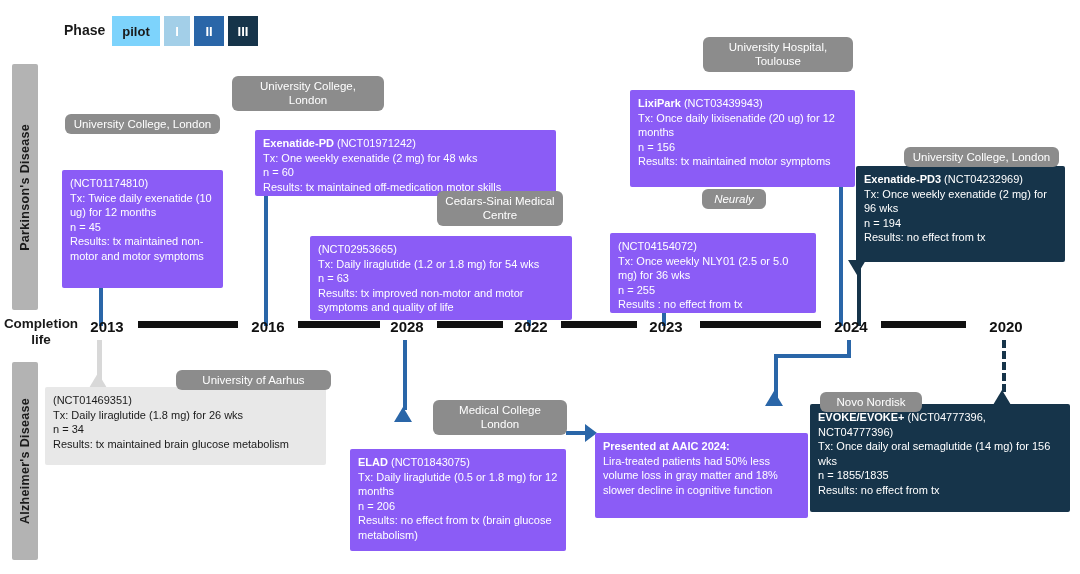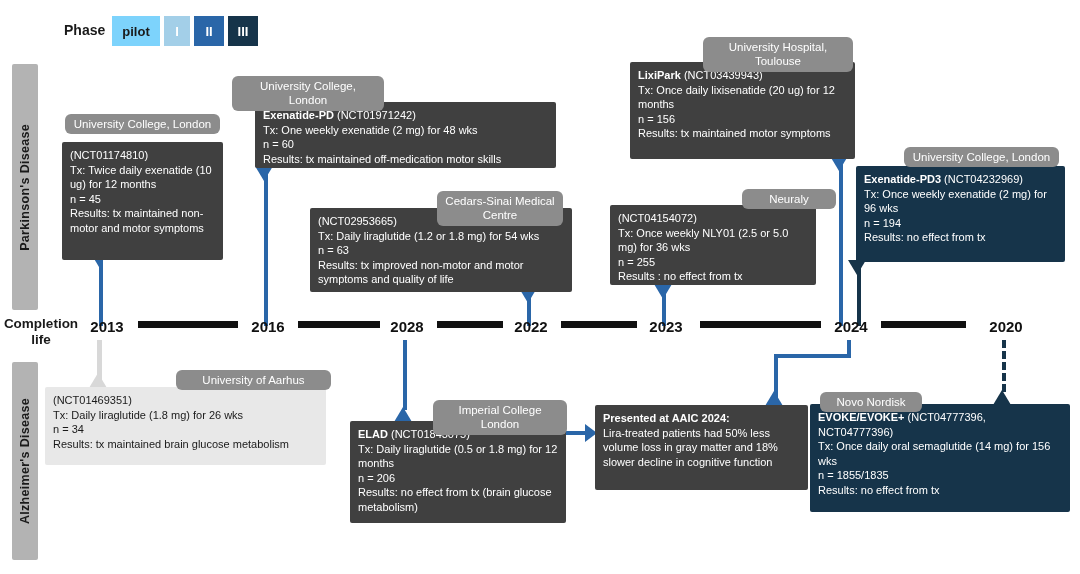--- a/index.html
+++ b/index.html
@@ -72,31 +72,31 @@
   .arrow-head { left:585px; top:424px; width:0; height:0; border-top:9px solid transparent;
                 border-bottom:9px solid transparent; border-left:12px solid #2a66a8; z-index:1; }
 
   
   .orgtag { background:#8c8c8c; color:#ffffff; font-size:11.5px; text-align:center;
             border-radius:6px; padding:3px 8px; line-height:1.25; z-index:3;
             box-sizing:border-box; }
   .tg-pd1 { left:65px;  top:114px; width:155px; }
   .tg-pd2 { left:232px; top:76px;  width:152px; }
   .tg-pd3 { left:437px; top:191px; width:126px; }
-  .tg-pd4 { left:742px; top:189px; width:94px;  }
+  .tg-pd4 { left:702px; top:189px; width:64px;font-style:italic;  }
   .tg-pd5 { left:703px; top:37px;  width:150px; }
   .tg-pd6 { left:904px; top:147px; width:155px; }
   .tg-ad1 { left:176px; top:370px; width:155px; }
   .tg-ad2 { left:433px; top:400px; width:134px; }
   .tg-ad4 { left:820px; top:392px; width:102px; }
 
   
   .trial { box-sizing:border-box; padding:6px 8px; border-radius:2px; z-index:2;
            font-size:11px; line-height:1.32; }
-  .trial.p2 { background:#404040; color:#ffffff; }
+  .trial.p2 { background:#8b5cf6; color:#ffffff;margin-top:28px; }
   .trial.p3 { background:#16344a; color:#ffffff; }
   .trial.pilot { background:#e8e8e8; color:#1a1a1a; }
   .tname { font-weight:bold; }
   .tname:not(:empty)::after { content:"\00a0"; }
   .tbody { white-space:pre-line; }
   .bx-pd1 { left:62px;  top:142px; width:161px; height:118px; }
   .bx-pd2 { left:255px; top:102px; width:301px; height:66px; }
   .bx-pd3 { left:310px; top:208px; width:262px; height:84px; }
   .bx-pd4 { left:610px; top:205px; width:206px; height:80px; }
   .bx-pd5 { left:630px; top:62px;  width:225px; height:97px; }
@@ -225,16 +225,16 @@
 Results: no effect from tx</div>
   </div>
 
   <div class="abs orgtag tg-pd1">University College, London</div>
   <div class="abs orgtag tg-pd2">University College, London</div>
   <div class="abs orgtag tg-pd3">Cedars-Sinai Medical Centre</div>
   <div class="abs orgtag tg-pd4">Neuraly</div>
   <div class="abs orgtag tg-pd5">University Hospital, Toulouse</div>
   <div class="abs orgtag tg-pd6">University College, London</div>
   <div class="abs orgtag tg-ad1">University of Aarhus</div>
-  <div class="abs orgtag tg-ad2">Imperial College London</div>
+  <div class="abs orgtag tg-ad2">Medical College London</div>
   <div class="abs orgtag tg-ad4">Novo Nordisk</div>
 
 </div>
 
 </body></html>

